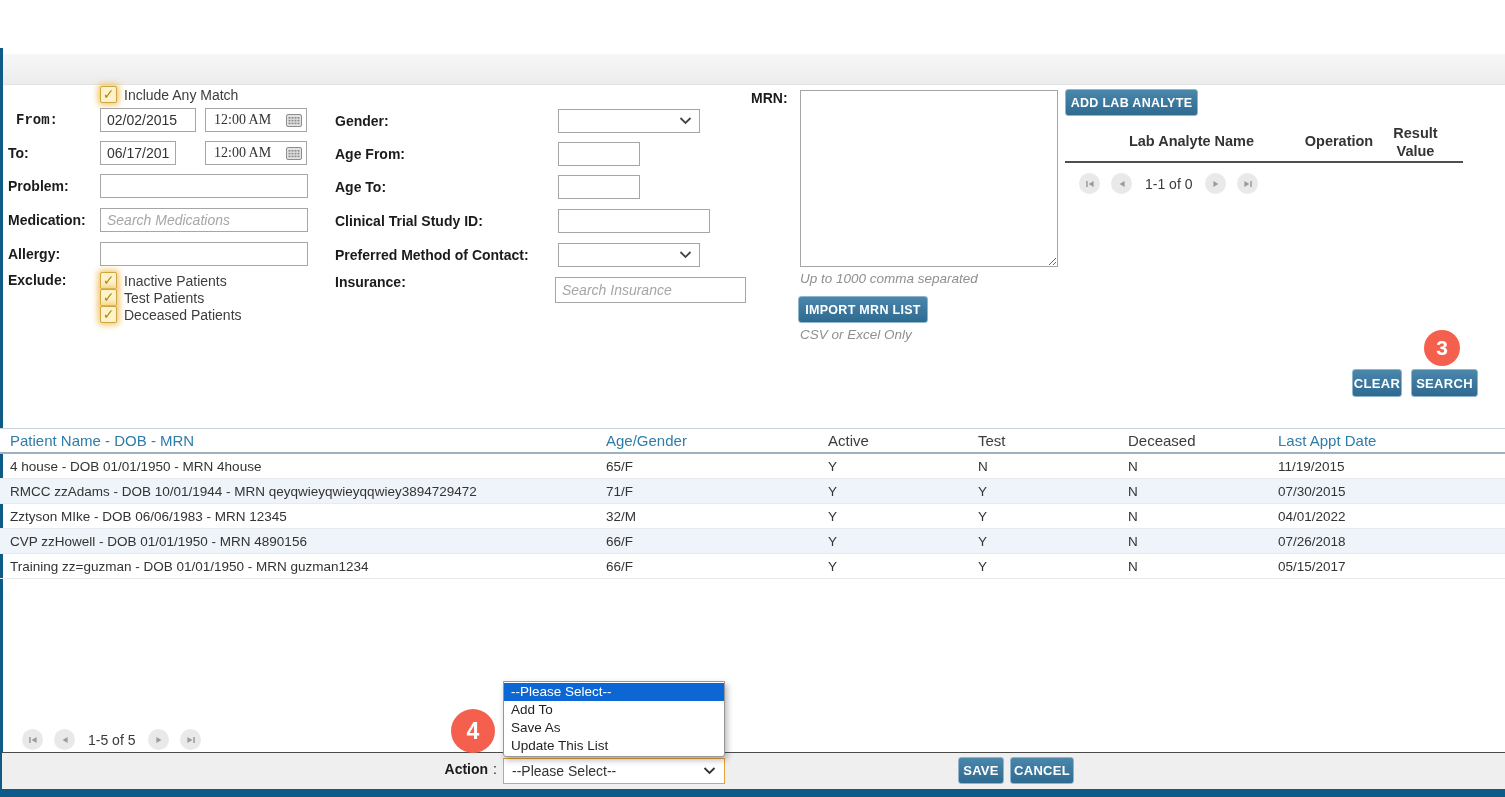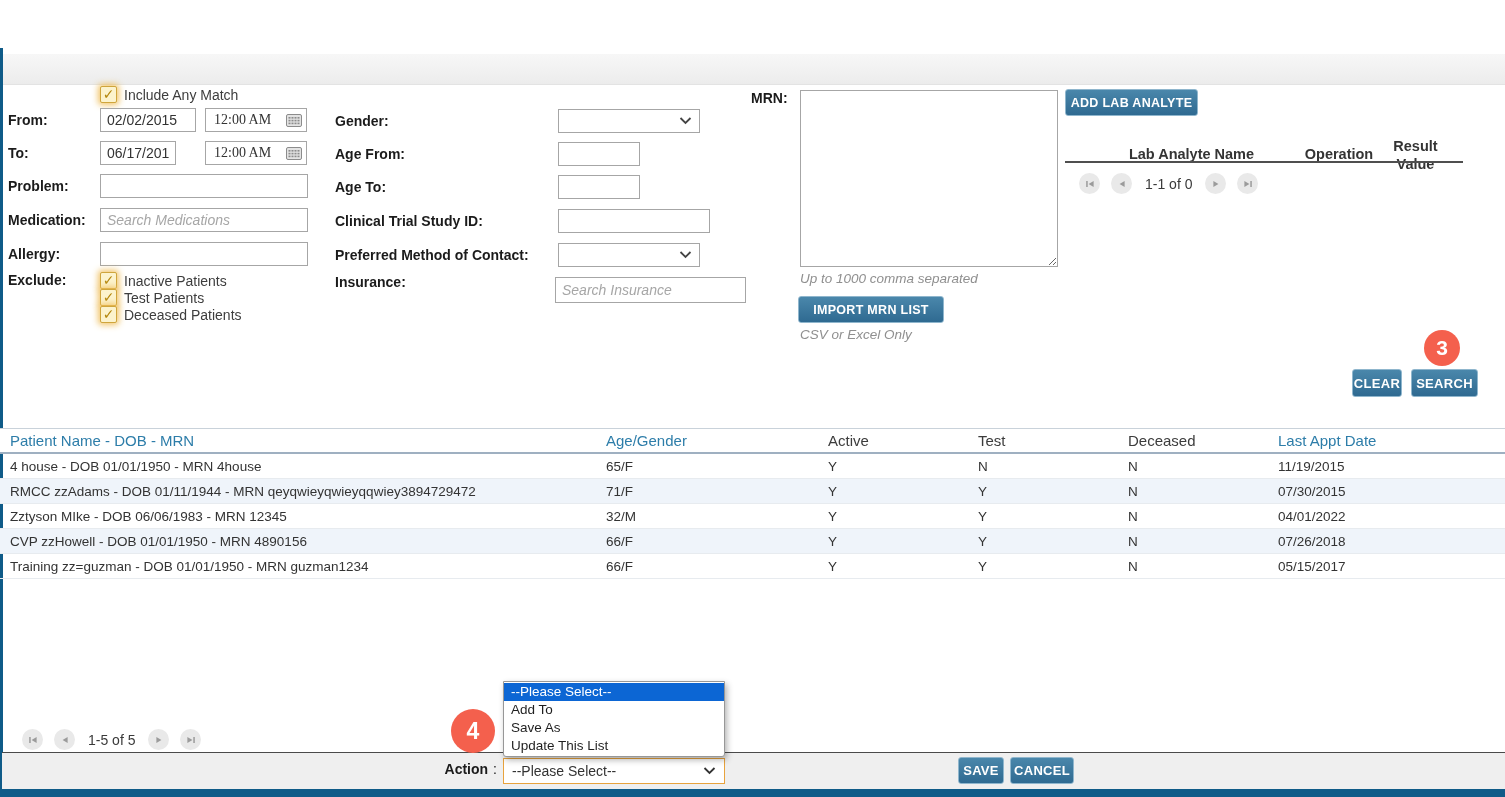--- a/index.html
+++ b/index.html
@@ -32,21 +32,21 @@
   .cbrow{display:flex;align-items:center;gap:7px;font-size:14px;color:#3d3d3d;}
   .hint{font-style:italic;color:#8f8f8f;font-size:13.5px;}
   textarea.mrn{border:1px solid #a6a6a6;resize:both;font-family:inherit;font-size:13px;}
 
   .btn{background:linear-gradient(180deg,#4a87ab,#2f6a91);color:#fff;font-weight:bold;font-size:13px;
     border:1px solid #8fb6cd;border-radius:3px;display:flex;align-items:center;justify-content:center;
     letter-spacing:.3px;cursor:pointer;white-space:nowrap;}
   .btn.small{font-size:12.5px;}
 
   
-  .labhead{font-weight:bold;font-size:14.5px;color:#343434;text-align:center;line-height:1.25;margin-top:13px;}
+  .labhead{font-weight:bold;font-size:14.5px;color:#343434;text-align:center;line-height:1.25;}
   .labrule{background:#4f4f4f;}
 
   .pager{display:flex;align-items:center;gap:11px;}
   .pgbtn{width:21px;height:21px;border-radius:50%;background:#e9e9e9;display:flex;align-items:center;justify-content:center;cursor:pointer;}
   .pgbtn svg{display:block;}
   .pgtext{font-size:14px;color:#3a3a3a;margin:0 2px;}
 
   .badge{border-radius:50%;background:#f4604d;color:#fff;font-weight:bold;display:flex;align-items:center;justify-content:center;}
 
   
@@ -83,21 +83,21 @@
   <div class="abs toolband"></div>
   <div class="abs leftedge"></div>
 
   <div class="abs cbrow" style="left:100px;top:86px;">
     <span class="cb">
         <span class="tick">✓</span>
       </span>
     <span>Include Any Match</span>
   </div>
 
-  <span class="abs lbl" style="left:8px;top:112px;">From:</span>
+  <span class="abs lbl" style="left:16px;top:112px;font-family:Liberation Mono, monospace;">From:</span>
   <input class="abs inp" style="left: 100px; top: 108px; width: 96px;" value="02/02/2015">
   <div class="abs timebox" style="left:205px;top:108px;width:102px;height:24px;">
     <span>12:00 AM</span>
     <svg width="16" height="13" viewBox="0 0 16 13">
         <rect x="0.5" y="0.5" width="15" height="12" rx="1.5" fill="#e3e3e3" stroke="#8c8c8c"></rect>
         <g fill="#8c8c8c">
           <rect x="2.5" y="3" width="2" height="1.6"></rect>
           <rect x="5.5" y="3" width="2" height="1.6"></rect>
           <rect x="8.5" y="3" width="2" height="1.6"></rect>
           <rect x="11.5" y="3" width="2" height="1.6"></rect>
@@ -189,21 +189,21 @@
         <path d="M1.5 1 L6.5 6 L11.5 1" stroke="#444" stroke-width="1.8" fill="none"></path>
       </svg>
   </div>
 
   <span class="abs lbl" style="left:335px;top:274px;">Insurance:</span>
   <input class="abs inp" style="left: 555px; top: 277px; width: 191px; height: 26px;" placeholder="Search Insurance">
 
   <span class="abs lbl" style="left:751px;top:90px;text-align:right;">MRN:</span>
   <textarea class="abs mrn" style="left: 800px; top: 90px; width: 258px; height: 177px;"></textarea>
   <span class="abs hint" style="left:800px;top:271px;">Up to 1000 comma separated</span>
-  <div class="abs btn small" style="left:798px;top:296px;width:146px;height:27px;">IMPORT MRN LIST</div>
+  <div class="abs btn small" style="left:798px;top:296px;width:130px;height:27px;">IMPORT MRN LIST</div>
   <span class="abs hint" style="left:800px;top:327px;">CSV or Excel Only</span>
 
   <div class="abs btn small" style="left:1065px;top:89px;width:133px;height:27px;">ADD LAB ANALYTE</div>
   <span class="abs labhead" style="left:1124px;top:132px;width:135px;">Lab Analyte Name</span>
   <span class="abs labhead" style="left:1303px;top:132px;width:72px;">Operation</span>
   <span class="abs labhead" style="left:1388px;top:124px;width:55px;">Result Value</span>
   <div class="abs labrule" style="left:1065px;top:161px;width:398px;height:2px;"></div>
   <div class="abs pager" style="left:1079px;top:173px;">
     <span class="pgbtn">
         <svg width="10" height="10" viewBox="0 0 10 10" fill="#9b9b9b">
@@ -245,21 +245,21 @@
   <div class="abs tbody">
       <div class="trow">
         <div class="cell c-name">4 house - DOB 01/01/1950 - MRN 4house</div>
         <div class="cell c-age">65/F</div>
         <div class="cell c-active">Y</div>
         <div class="cell c-test">N</div>
         <div class="cell c-dec">N</div>
         <div class="cell c-last">11/19/2015</div>
       </div>
       <div class="trow">
-        <div class="cell c-name">RMCC zzAdams - DOB 01/11/1944 - MRN qeyqwieyqwieyqqwiey3894729472</div>
+        <div class="cell c-name">RMCC zzAdams - DOB 10/01/1944 - MRN qeyqwieyqwieyqqwiey3894729472</div>
         <div class="cell c-age">71/F</div>
         <div class="cell c-active">Y</div>
         <div class="cell c-test">Y</div>
         <div class="cell c-dec">N</div>
         <div class="cell c-last">07/30/2015</div>
       </div>
       <div class="trow">
         <div class="cell c-name">Zztyson MIke - DOB 06/06/1983 - MRN 12345</div>
         <div class="cell c-age">32/M</div>
         <div class="cell c-active">Y</div>

